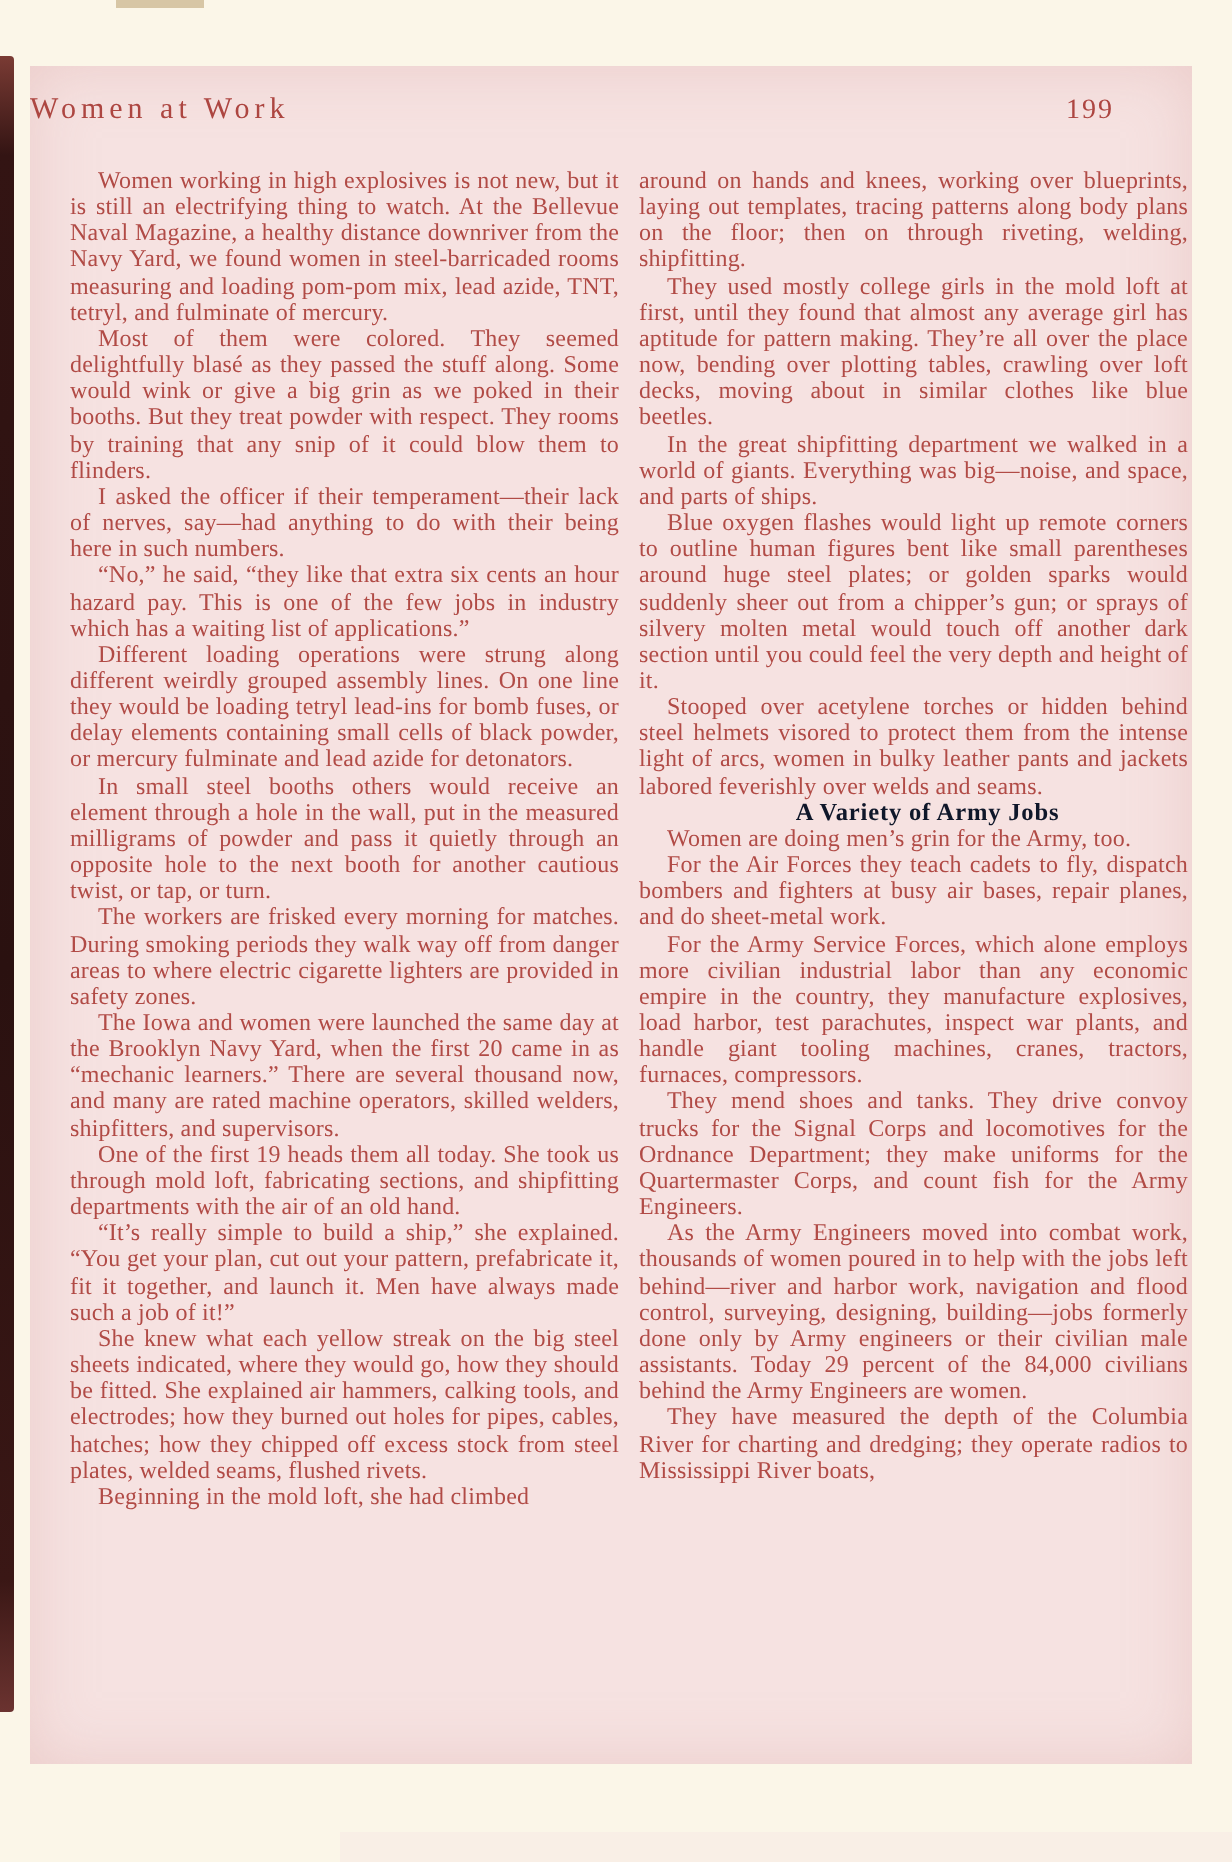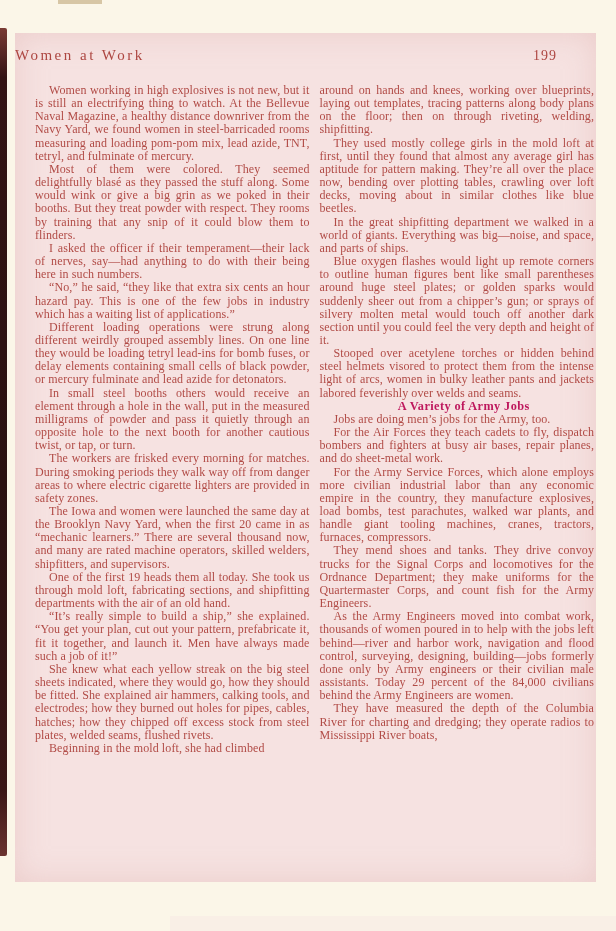--- a/index.html
+++ b/index.html
@@ -65,21 +65,21 @@
     letter-spacing: .1px;
   }
   .col p { margin: 0; text-indent: 14px; }
   .col p.noindent { text-indent: 0; }
   .sechead {
     font-size: 12.3px;
     font-weight: bold;
     text-align: center;
     text-indent: 0;
     margin: 6px 0 4px 0;
-    color: #be185d;
+    color: #0f172a;
     letter-spacing: .4px;
   }
   .ship { }
 </style>
 </head>
 <body>
 
 <div class="scan-strip"></div>
 <div class="top-mark"></div>
 <div class="bottom-smudge"></div>
@@ -104,21 +104,21 @@
       <p>She knew what each yellow streak on the big steel sheets indicated, where they would go, how they should be fitted.  She explained air hammers, calking tools, and electrodes; how they burned out holes for pipes, cables, hatches; how they chipped off excess stock from steel plates, welded seams, flushed rivets.</p>
       <p>Beginning in the mold loft, she had climbed</p>
     </div>
     <div class="col">
       <p class="noindent">around on hands and knees, working over blueprints, laying out templates, tracing patterns along body plans on the floor; then on through riveting, welding, shipfitting.</p>
       <p>They used mostly college girls in the mold loft at first, until they found that almost any average girl has aptitude for pattern making. They’re all over the place now, bending over plotting tables, crawling over loft decks, moving about in similar clothes like blue beetles.</p>
       <p>In the great shipfitting department we walked in a world of giants.  Everything was big—noise, and space, and parts of ships.</p>
       <p>Blue oxygen flashes would light up remote corners to outline human figures bent like small parentheses around huge steel plates; or golden sparks would suddenly sheer out from a chipper’s gun; or sprays of silvery molten metal would touch off another dark section until you could feel the very depth and height of it.</p>
       <p>Stooped over acetylene torches or hidden behind steel helmets visored to protect them from the intense light of arcs, women in bulky leather pants and jackets labored feverishly over welds and seams.</p>
       <p class="sechead">A Variety of Army Jobs</p>
-      <p>Jobs are doing men’s jobs for the Army, too.</p>
+      <p>Women are doing men’s grin for the Army, too.</p>
       <p>For the Air Forces they teach cadets to fly, dispatch bombers and fighters at busy air bases, repair planes, and do sheet-metal work.</p>
-      <p>For the Army Service Forces, which alone employs more civilian industrial labor than any economic empire in the country, they manufacture explosives, load bombs, test parachutes, walked war plants, and handle giant tooling machines, cranes, tractors, furnaces, compressors.</p>
+      <p>For the Army Service Forces, which alone employs more civilian industrial labor than any economic empire in the country, they manufacture explosives, load harbor, test parachutes, inspect war plants, and handle giant tooling machines, cranes, tractors, furnaces, compressors.</p>
       <p>They mend shoes and tanks.  They drive convoy trucks for the Signal Corps and locomotives for the Ordnance Department; they make uniforms for the Quartermaster Corps, and count fish for the Army Engineers.</p>
       <p>As the Army Engineers moved into combat work, thousands of women poured in to help with the jobs left behind—river and harbor work, navigation and flood control, surveying, designing, building—jobs formerly done only by Army engineers or their civilian male assistants.  Today 29 percent of the 84,000 civilians behind the Army Engineers are women.</p>
       <p>They have measured the depth of the Columbia River for charting and dredging; they operate radios to Mississippi River boats,</p>
     </div>
   </div>
 </div>
 
 </body></html>

